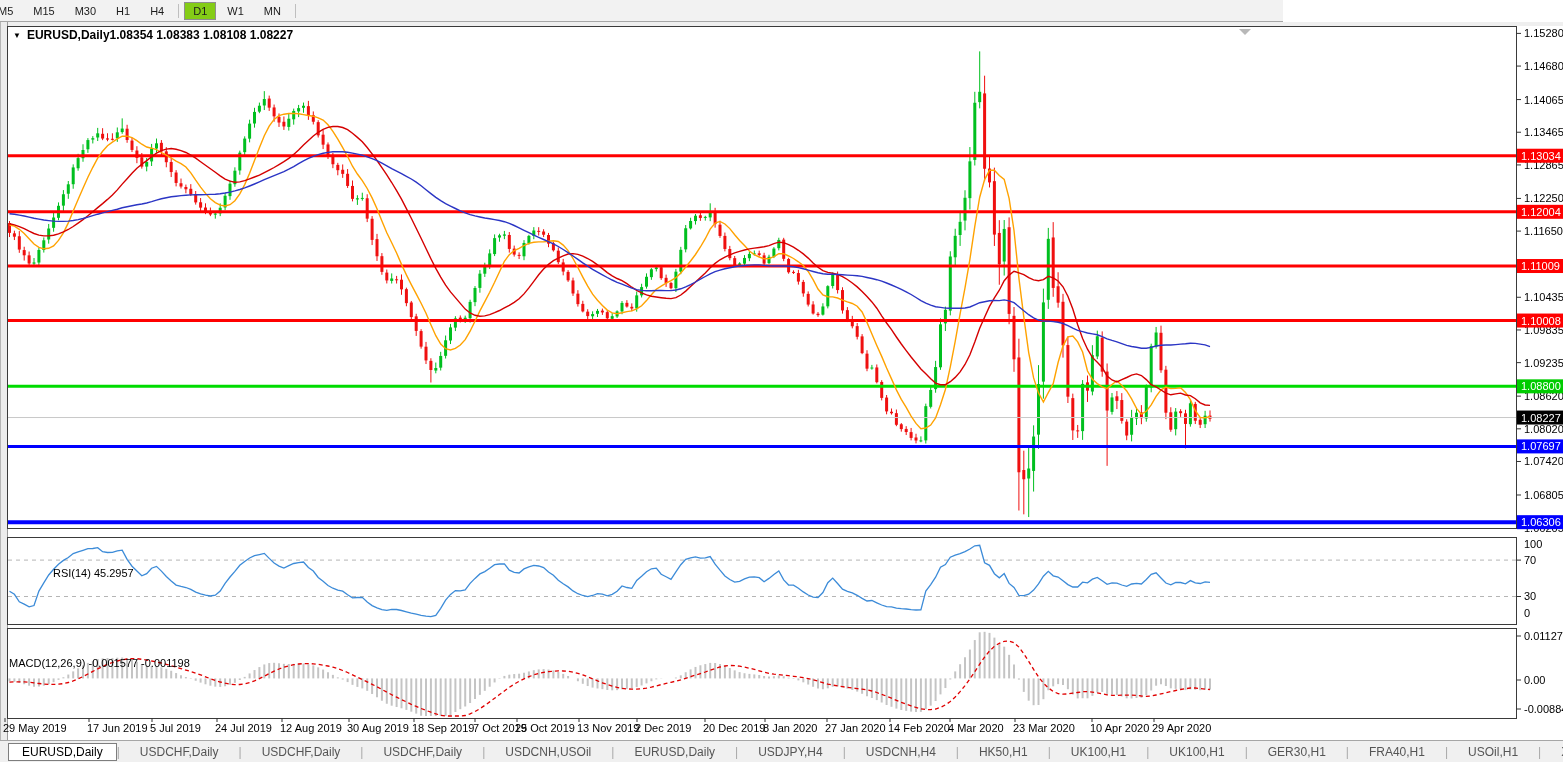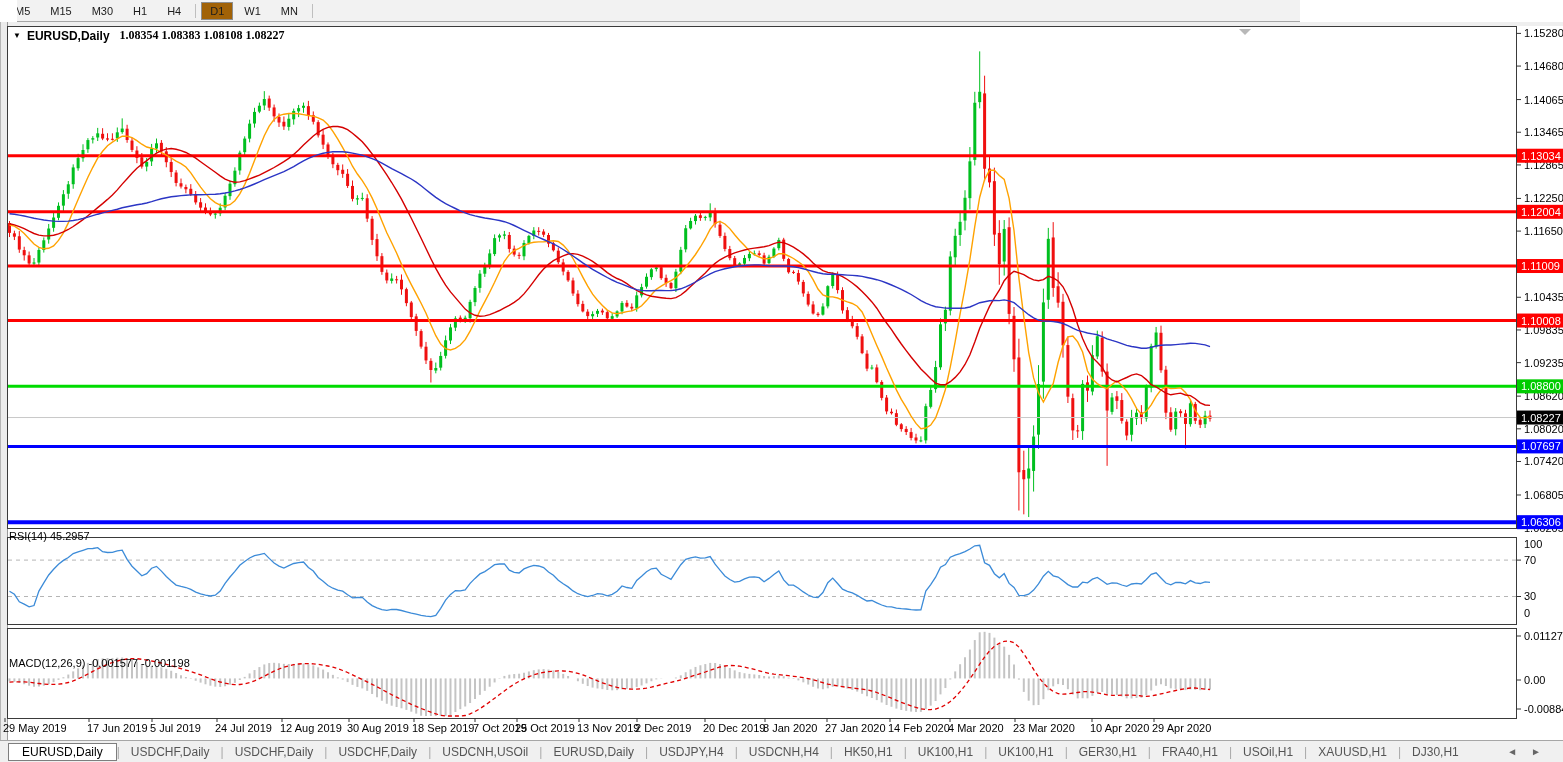--- a/index.html
+++ b/index.html
@@ -3,61 +3,61 @@
 <meta charset="utf-8">
 <style>
   html,body{margin:0;padding:0;}
   body{
     width:1563px;height:762px;overflow:hidden;position:relative;
     background:#ffffff;font-family:"Liberation Sans",sans-serif;
     -webkit-font-smoothing:antialiased;
   }
   
   .toolbar{
-    position:absolute;left:17px;top:0;width:1283px;height:21px;
+    position:absolute;left:0;top:0;width:1283px;height:21px;
     background:#F2F2F2;border-bottom:1px solid #A6A6A6;
     display:flex;align-items:center;overflow:hidden;
   }
   .tf-btn{
     font-size:11px;color:#1c1c1c;padding:2px 8px;margin:0 1px;
     border:1px solid transparent;white-space:nowrap;cursor:default;
   }
   .tf-btn.clipped{margin-left:-11px;}
-  .tf-btn.active{background:#a16207;border:1px solid #8E8E8E;text-align:center;}
+  .tf-btn.active{background:#84cc16;border:1px solid #8E8E8E;text-align:center;}
   .tf-sep{width:1px;height:14px;background:#BFBFBF;margin:0 4px;}
   .gap-strip{
     position:absolute;left:0;top:22px;width:1563px;height:4px;background:#EFEFEF;
   }
   
   .left-edge{
     position:absolute;left:0;top:22px;width:6px;height:718px;
     background:#ECECEC;border-right:1px solid #9B9B9B;border-left:1px solid #B5B5B5;
   }
   
   #chart-svg{position:absolute;left:0;top:22px;}
   
   .chart-title{
     position:absolute;left:13px;top:28px;font-size:12px;font-weight:bold;color:#000;
     display:flex;align-items:center;white-space:pre;
   }
   .chart-title .tri{font-size:8px;margin-right:6px;color:#000;}
-  .chart-title .vals{margin-left:10px;font-family:Liberation Serif, serif;}
+  .chart-title .vals{}
   .pane-label{
     position:absolute;left:9px;font-size:11px;color:#000;white-space:pre;
   }
-  .rsi-label{top:530px;}
+  .rsi-label{top:567px;padding-left:44px;}
   .macd-label{top:657px;}
   
   .tabbar{
     position:absolute;left:0;top:740px;width:1563px;height:22px;
     background:#F0F0F0;border-top:1px solid #A6A6A6;
     display:flex;align-items:center;font-size:12px;color:#555;
     padding-left:8px;box-sizing:border-box;
   }
-  .tab{padding:1px 11px;white-space:nowrap;cursor:default;}
+  .tab{padding:1px 20px;white-space:nowrap;cursor:default;}
   .tab.active{background:#FFFFFF;border:1px solid #7E7E7E;color:#000;padding:1px 13px;}
   .tab-sep{color:#A8A8A8;}
   .tab-arrows{margin-left:auto;margin-right:22px;color:#666;font-size:10px;display:flex;gap:14px;}
 </style>
 </head>
 <body>
 
 <div class="toolbar" id="toolbar">
     <div class="tf-btn clipped">M5</div>
     <div class="tf-btn">M15</div>

